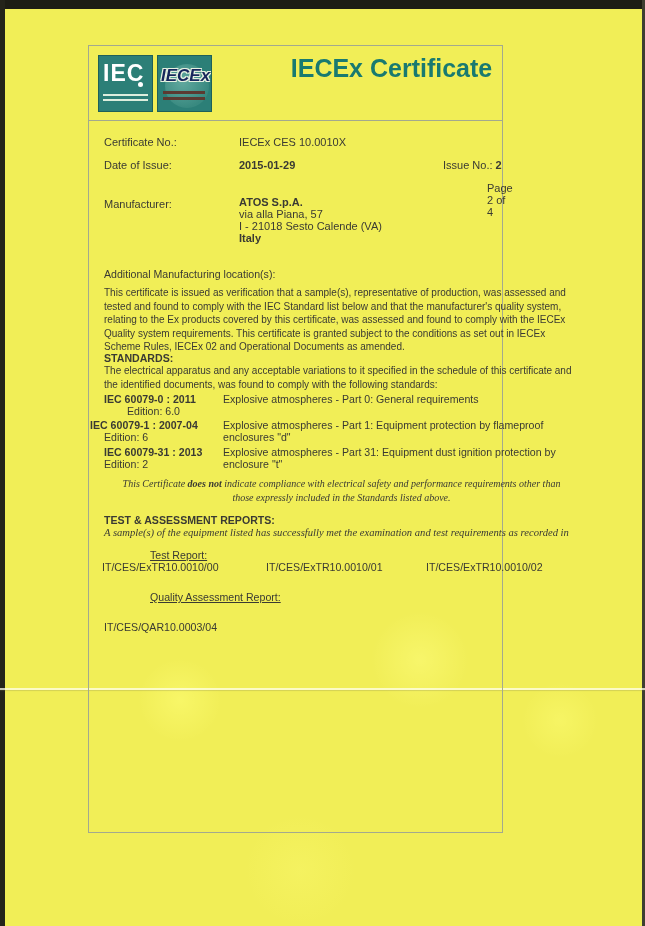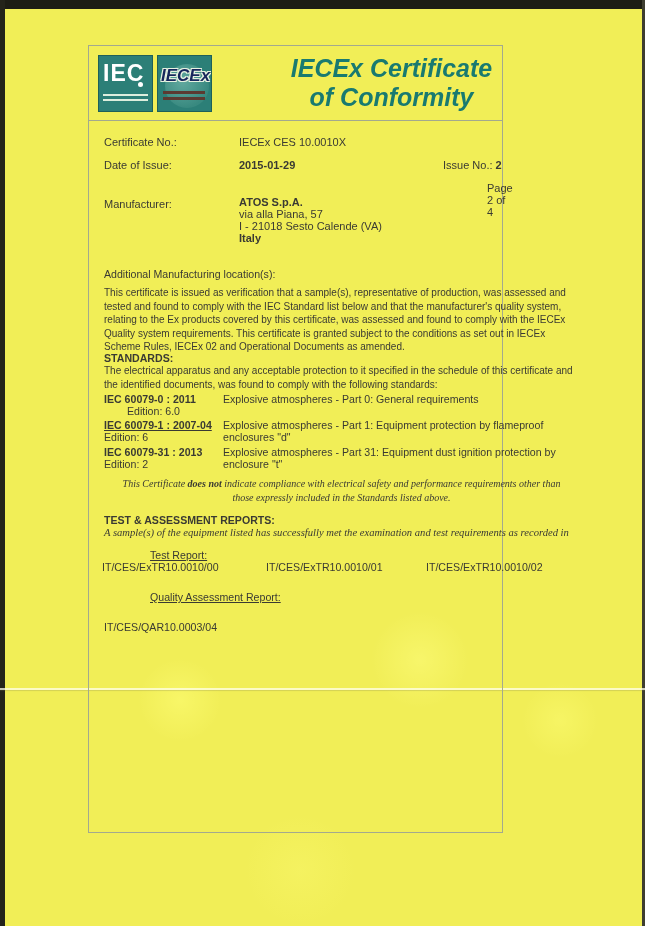--- a/index.html
+++ b/index.html
@@ -53,21 +53,21 @@
     position:absolute; left:3px; top:10px;
     color:#17265c; font-weight:bold; font-style:italic; font-size:17px;
     text-shadow:-1px -1px 0 #e9f3e2, 1px -1px 0 #e9f3e2, -1px 1px 0 #e9f3e2, 1px 1px 0 #e9f3e2;
   }
   .iecex-bar1 { position:absolute; left:5px; right:6px; bottom:17px; height:3px; background:#5b3a31; }
   .iecex-bar2 { position:absolute; left:5px; right:6px; bottom:11px; height:3px; background:#5b3a31; }
 
   .title-block {
     position:absolute; left:110px; top:8px; width:385px;
     text-align:center; color:#197a70; font-weight:bold;
-    font-size:25px; line-height:29px;font-style:italic;
+    font-size:25px; line-height:29px;
   }
 
   .abs { position:absolute; }
   .lbl  { font-size:11px; }
   .val  { font-size:11px; }
   .bold { font-weight:bold; }
   .ital { font-style:italic;font-family:Liberation Serif, serif; }
   .und  { text-decoration:underline;margin-left:46px; }
   .para { font-size:10px; line-height:13.5px; }
   .small{ font-size:10.6px; }
@@ -94,21 +94,20 @@
         </div>
         <div class="logo">
           <span class="globe"></span>
           <span class="iecex-text">IECEx</span>
           <span class="iecex-bar1"></span>
           <span class="iecex-bar2"></span>
         </div>
       </div>
       <div class="title-block">
         <div>IECEx Certificate</div>
-        <div>of Conformity</div>
       </div>
     </div>
 
     <div class="abs lbl" style="left:15px; top:90px;">Certificate No.:</div>
     <div class="abs val" style="left:150px; top:90px;">IECEx CES 10.0010X</div>
 
     <div class="abs lbl" style="left:15px; top:113px;">Date of Issue:</div>
     <div class="abs val bold" style="left:150px; top:113px;">2015-01-29</div>
     <div class="abs val" style="left:354px; top:113px;">
       <span>Issue No.:</span>
@@ -121,27 +120,27 @@
     <div class="abs val bold" style="left:150px; top:150px;">ATOS S.p.A.</div>
     <div class="abs val" style="left:150px; top:162px;">via alla Piana, 57</div>
     <div class="abs val" style="left:150px; top:174px;">I - 21018 Sesto Calende (VA)</div>
     <div class="abs val bold" style="left:150px; top:186px;">Italy</div>
 
     <div class="abs small" style="left:15px; top:222px;">Additional Manufacturing location(s):</div>
 
     <div class="abs para" style="left:15px; top:240px; width:480px;">This certificate is issued as verification that a sample(s), representative of production, was assessed and tested and found to comply with the IEC Standard list below and that the manufacturer's quality system, relating to the Ex products covered by this certificate, was assessed and found to comply with the IECEx Quality system requirements. This certificate is granted subject to the conditions as set out in IECEx Scheme Rules, IECEx 02 and Operational Documents as amended.</div>
 
     <div class="abs small bold" style="left:15px; top:306px;">STANDARDS:</div>
-    <div class="abs para" style="left:15px; top:318px; width:480px;">The electrical apparatus and any acceptable protection to it specified in the schedule of this certificate and the identified documents, was found to comply with the following standards:</div>
+    <div class="abs para" style="left:15px; top:318px; width:480px;">The electrical apparatus and any acceptable variations to it specified in the schedule of this certificate and the identified documents, was found to comply with the following standards:</div>
 
     <div class="abs small bold" style="left:15px; top:347px;">IEC 60079-0 : 2011</div>
     <div class="abs small" style="left:21px; top:359px;padding-left:17px;">Edition: 6.0</div>
     <div class="abs small" style="left:134px; top:347px; width:360px;">Explosive atmospheres - Part 0: General requirements</div>
 
-    <div class="abs small bold" style="left:15px; top:373px;text-decoration:underline;">IEC 60079-1 : 2007-04</div>
+    <div class="abs small bold" style="left:1px; top:373px;">IEC 60079-1 : 2007-04</div>
     <div class="abs small" style="left:15px; top:385px;">Edition: 6</div>
     <div class="abs small" style="left:134px; top:373px; width:360px;">Explosive atmospheres - Part 1: Equipment protection by flameproof enclosures "d"</div>
 
     <div class="abs small bold" style="left:15px; top:400px;">IEC 60079-31 : 2013</div>
     <div class="abs small" style="left:15px; top:412px;">Edition: 2</div>
     <div class="abs small" style="left:134px; top:400px; width:360px;">Explosive atmospheres - Part 31: Equipment dust ignition protection by enclosure "t"</div>
 
     <div class="abs para ital" style="left:25px; top:431px; width:455px; text-align:center;">
       <span>This Certificate </span><span class="bold">does not</span><span> indicate compliance with electrical safety and performance requirements other than those expressly included in the Standards listed above.</span>
     </div>

